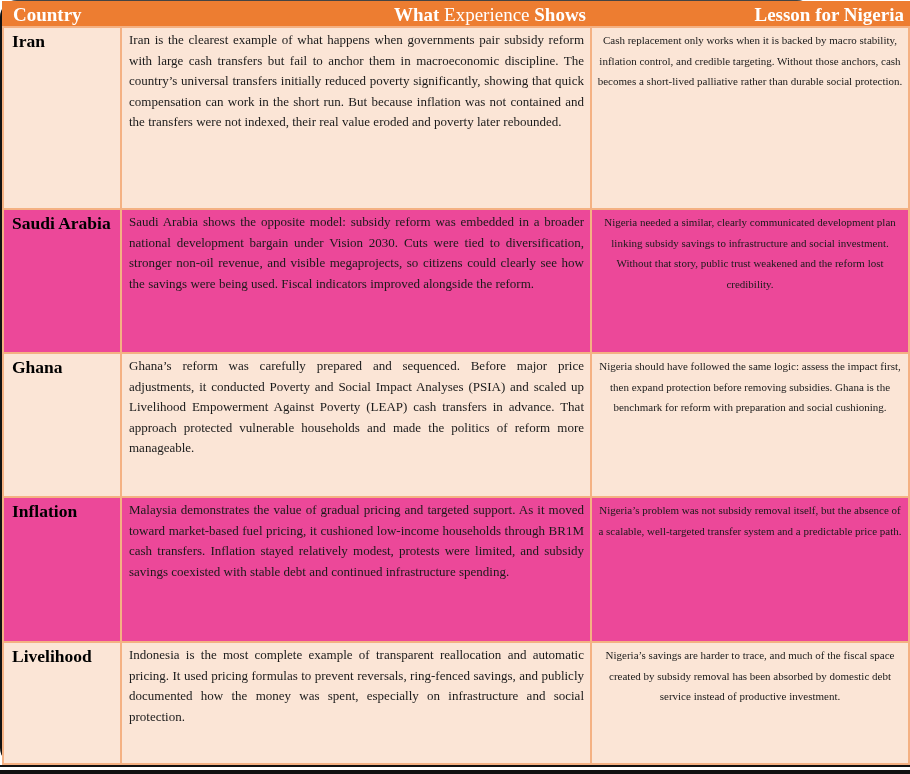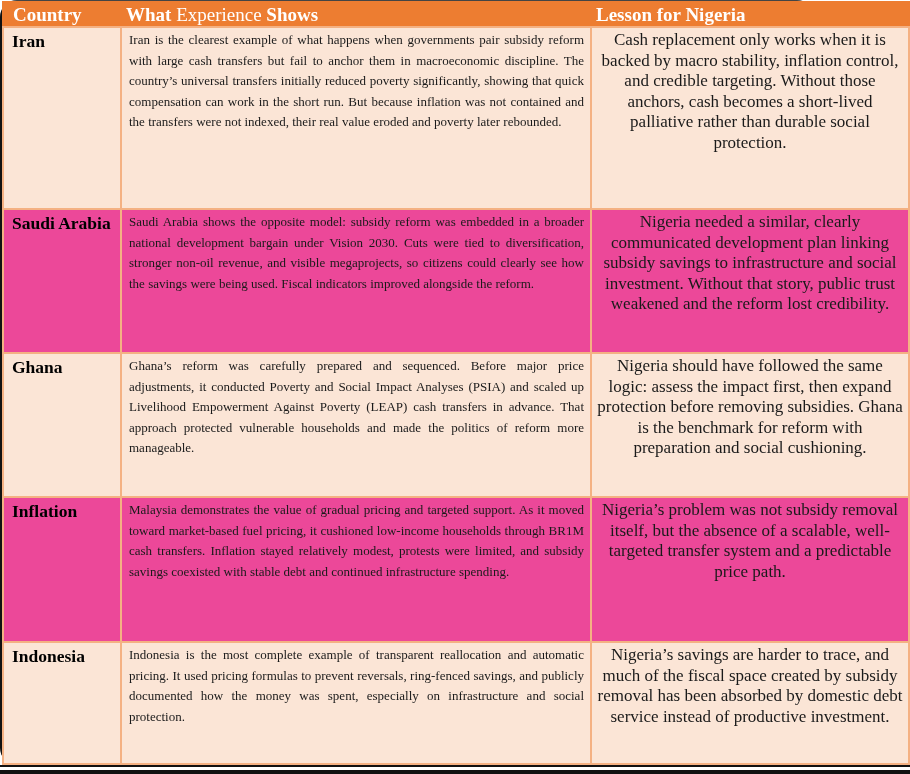--- a/index.html
+++ b/index.html
@@ -37,21 +37,21 @@
     box-sizing: border-box;
   }
   thead th {
     background: #ED7D31;
     color: #ffffff;
     font-weight: bold;
     font-size: 19px;
     height: 25px;
     padding: 0 4px;
     line-height: 23px;
-    text-align: left;
+    text-align: right;
     border-color: #ED7D31;
     border-bottom-color: #F4B183;
   }
   thead th.h-country {
     text-align: left;
     padding-left: 9px;
   }
   thead th .light { font-weight: normal; }
 
   td.country {
@@ -63,21 +63,21 @@
     background: inherit;
   }
   td.experience {
     font-size: 13px;
     line-height: 20.6px;
     text-align: justify;
     padding: 2px 6px 0 7px;
     color: #1a1a1a;
   }
   td.lesson {
-    font-size: 17px;
+    font-size: 11px;
     line-height: 20.6px;
     text-align: center;
     padding: 2px 5px 4px 5px;
     color: #1a1a1a;
     margin-top: 32px;
   }
   tr.alt td { background: #FBE5D6; }
   tr.plain td { background: #ec4899; }
 
   tr.r-iran      { height: 182px; }
@@ -132,21 +132,21 @@
           <td class="country">Ghana</td>
           <td class="experience">Ghana’s reform was carefully prepared and sequenced. Before major price adjustments, it conducted Poverty and Social Impact Analyses (PSIA) and scaled up Livelihood Empowerment Against Poverty (LEAP) cash transfers in advance. That approach protected vulnerable households and made the politics of reform more manageable.</td>
           <td class="lesson">Nigeria should have followed the same logic: assess the impact first, then expand protection before removing subsidies. Ghana is the benchmark for reform with preparation and social cushioning.</td>
         </tr>
         <tr class="plain r-malaysia">
           <td class="country">Inflation</td>
           <td class="experience">Malaysia demonstrates the value of gradual pricing and targeted support. As it moved toward market-based fuel pricing, it cushioned low-income households through BR1M cash transfers. Inflation stayed relatively modest, protests were limited, and subsidy savings coexisted with stable debt and continued infrastructure spending.</td>
           <td class="lesson">Nigeria’s problem was not subsidy removal itself, but the absence of a scalable, well-targeted transfer system and a predictable price path.</td>
         </tr>
         <tr class="alt r-indonesia">
-          <td class="country">Indonesia</td>
+          <td class="country">Livelihood</td>
           <td class="experience">Indonesia is the most complete example of transparent reallocation and automatic pricing. It used pricing formulas to prevent reversals, ring-fenced savings, and publicly documented how the money was spent, especially on infrastructure and social protection.</td>
           <td class="lesson">Nigeria’s savings are harder to trace, and much of the fiscal space created by subsidy removal has been absorbed by domestic debt service instead of productive investment.</td>
         </tr>
       </tbody>
     </table>
   </div>
   <div class="bottom-rule-thin"></div>
   <div class="bottom-rule-gap"></div>
   <div class="bottom-rule-thick"></div>
 </div>

